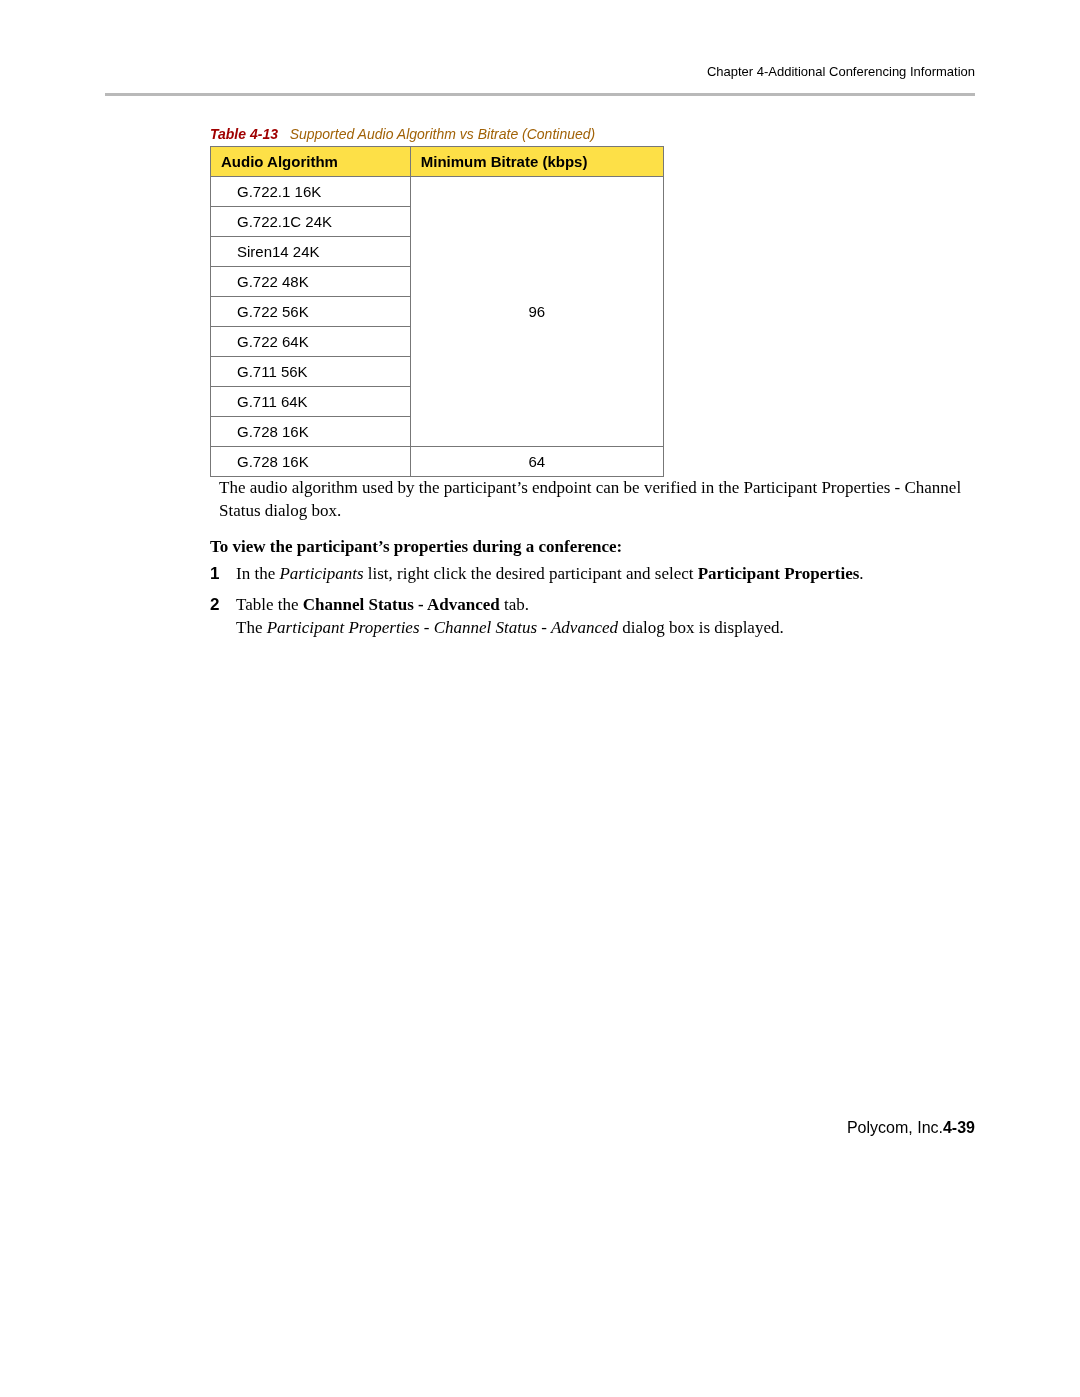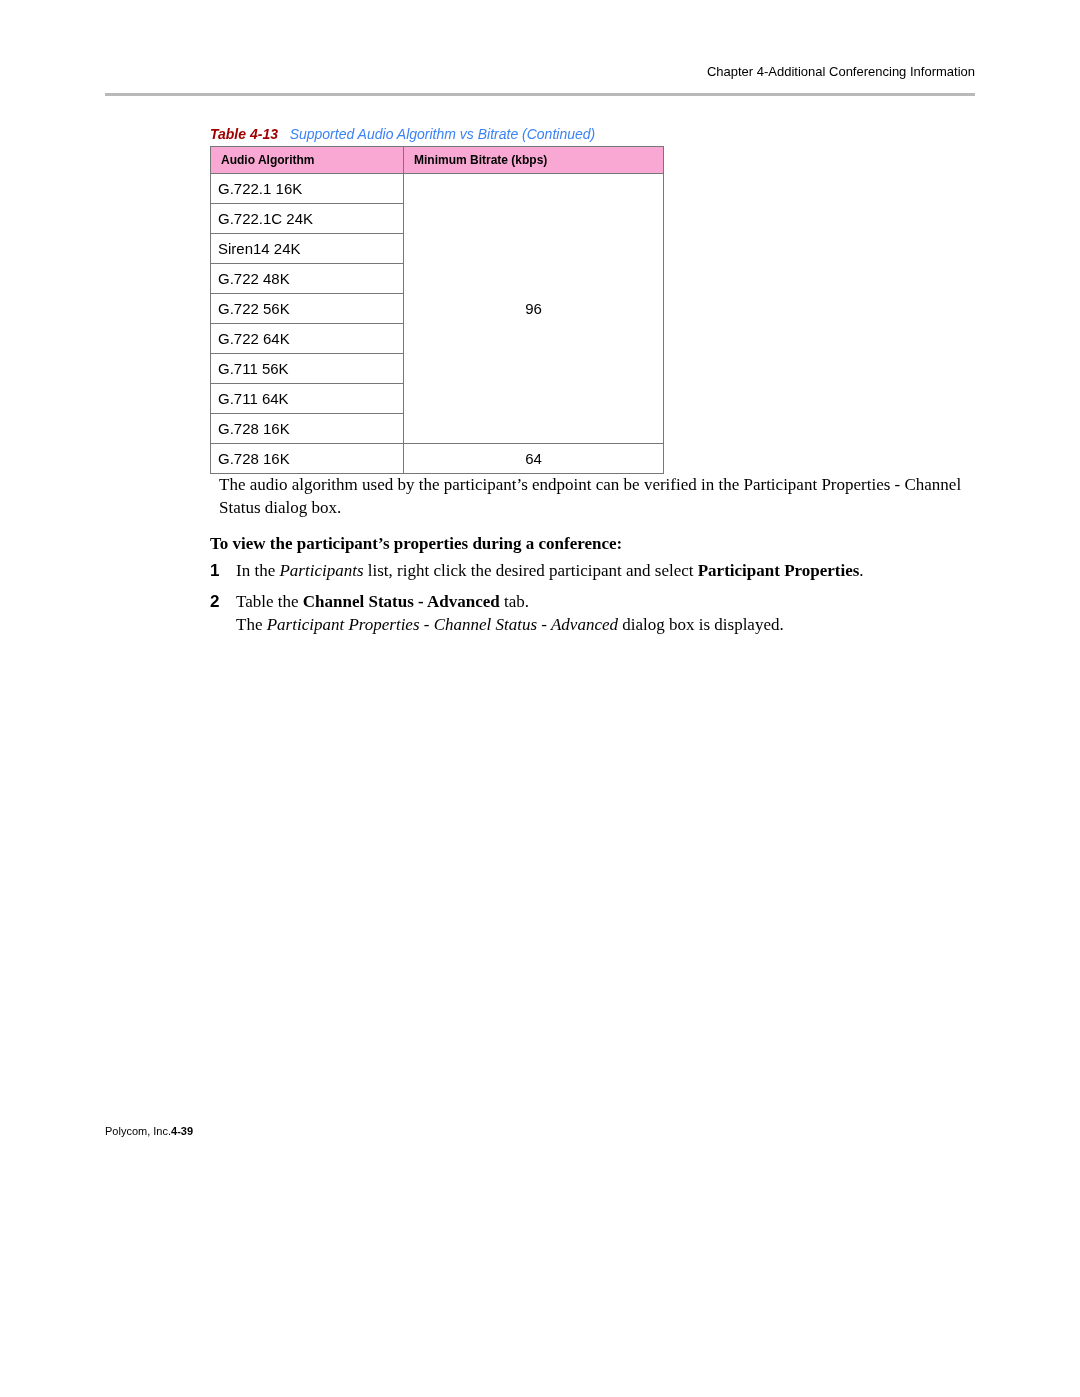--- a/index.html
+++ b/index.html
@@ -35,38 +35,38 @@
     font-size: 14px;
     margin-bottom: 4px;
   }
   .table-caption .label {
     font-style: italic;
     font-weight: bold;
     color: #a00000;
   }
   .table-caption .desc {
     font-style: italic;
-    color: #3b82f6;
+    color: #a16207;
   }
   table.audio {
     border-collapse: collapse;
     width: 454px;
     font-size: 15px;
   }
   table.audio th {
-    background: #f9a8d4;
+    background: #fde047;
     border: 1px solid #777;
     text-align: left;
     padding: 6px 10px;
     font-weight: bold;
-    font-size: 12px;
+    font-size: 15px;
   }
   table.audio td {
     border: 1px solid #777;
-    padding: 6px 7px;
+    padding: 6px 26px;
     background: #fff;
   }
   td.bitrate {
     text-align: center;
     vertical-align: middle;
   }
   h1.section {
     color: #005fa3;
     font-size: 26px;
     margin: 38px 0 12px 0;
@@ -104,22 +104,22 @@
   }
   .step .content {
     flex: 1;
   }
   .footer {
     position: absolute;
     bottom: 48px;
     left: 105px;
     right: 105px;
     display: flex;
-    justify-content: flex-start;
-    font-size: 11px;
+    justify-content: flex-end;
+    font-size: 16px;
   }
   .footer .pnum {
     font-weight: bold;
   }
   .i { font-style: italic; }
   .b { font-weight: bold; }
 </style>
 </head>
 <body>
 

